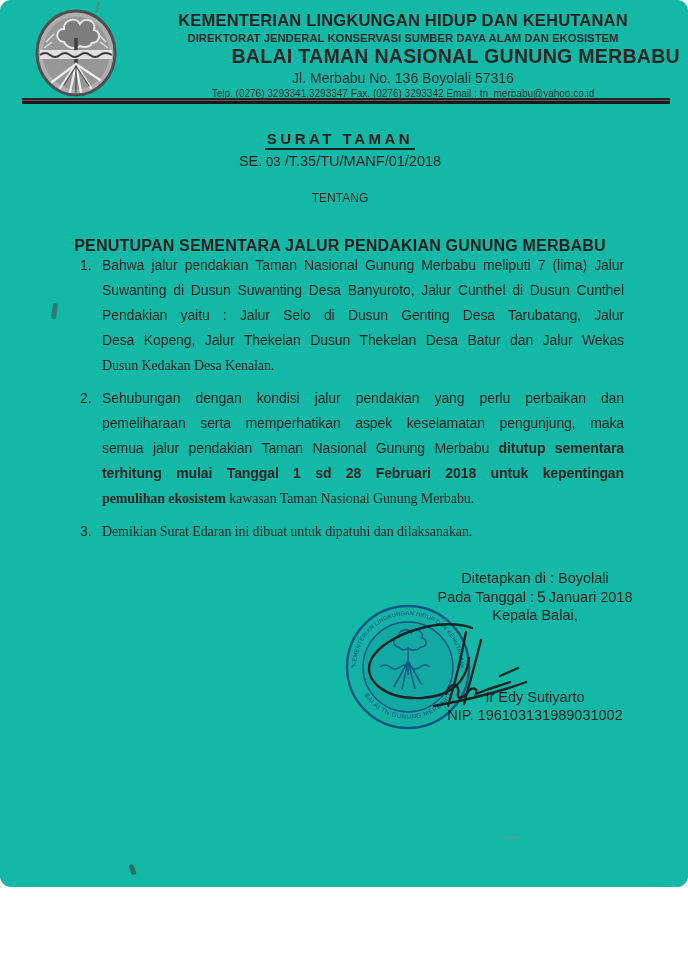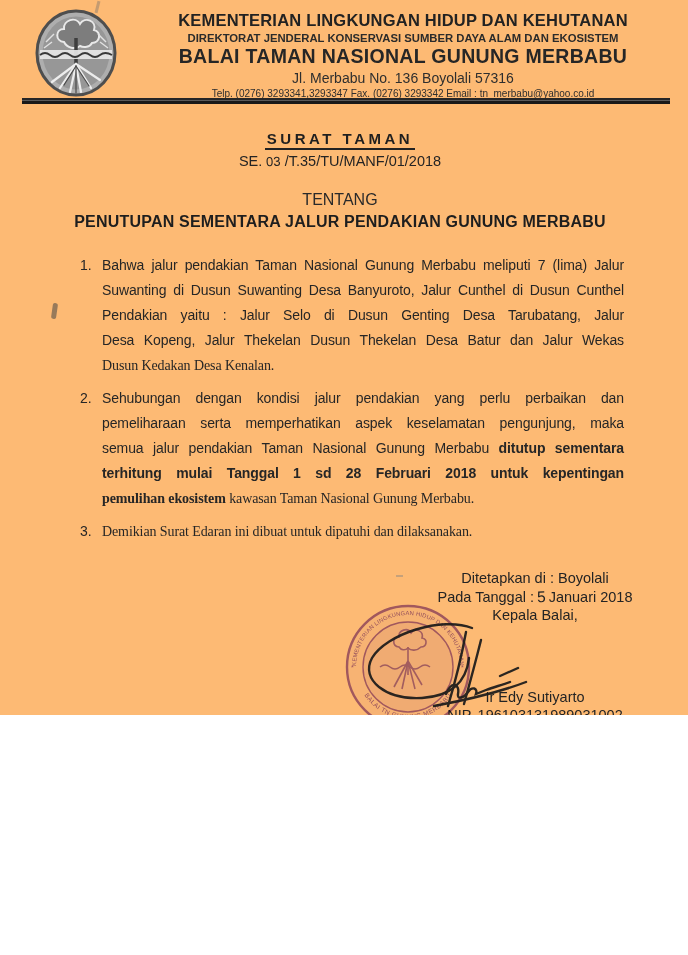--- a/index.html
+++ b/index.html
@@ -1,39 +1,39 @@
 <!DOCTYPE html>
 <html><head>
 <meta charset="utf-8">
 <style>
   html,body { margin:0; padding:0; background:#ffffff; }
   .page {
-    position:relative; width:688px; height:715px; margin:0;
-    background:#fdba74; overflow:hidden;
-    font-family:"Liberation Sans", sans-serif; color:#262626;
+    position:relative; width:688px; height:887px; margin:0;
+    background:#14b8a6; overflow:hidden;
+    font-family:"Liberation Sans", sans-serif; color:#262626;border-radius:11px;
   }
   
   .logo-wrap { position:absolute; left:34px; top:8px; width:84px; height:90px; }
   .lh-text { position:absolute; left:126px; top:11px; width:554px; text-align:center; }
   .lh-ministry   { font-size:16.5px; font-weight:700; letter-spacing:.2px; color:#222; }
   .lh-directorate{ font-size:11.3px; font-weight:700; margin-top:2px; color:#2b2b2b; }
-  .lh-office     { font-size:19.5px; font-weight:700; margin-top:1px; letter-spacing:.3px; }
+  .lh-office     { font-size:19.5px; font-weight:700; margin-top:1px; letter-spacing:.3px;text-align:right; }
   .lh-address    { font-size:14px; margin-top:2px; color:#2e2e2e; }
   .lh-contact    { font-size:10px; margin-top:2px; color:#2e2e2e; }
   .lh-email      { text-decoration:underline; }
   .rule { position:absolute; left:22px; top:98px; width:648px; height:6px;
           background:linear-gradient(#262626 0 2px, #5a5a5a 2px 3px, #191919 3px 6px); }
   
   .titleblock { position:absolute; left:0; top:130px; width:680px; text-align:center; }
   .doc-type { display:inline-block; font-size:15px; font-weight:700; letter-spacing:3.5px;
               border-bottom:2.5px solid #222; padding:0 2px 1px 2px; color:#1f1f1f; }
   .doc-number { font-size:14.5px; margin-top:3px; color:#242424; }
   .hand-number { display:inline-block; font-size:13px; margin:0 4px; transform:rotate(-3deg); }
-  .about   { font-size:16px; margin-top:22px; color:#2a2a2a; }
-  .subject { font-size:16px; font-weight:700; margin-top:4px; letter-spacing:.2px; color:#1e1e1e; }
+  .about   { font-size:12px; margin-top:22px; color:#2a2a2a; }
+  .subject { font-size:16px; font-weight:700; margin-top:32px; letter-spacing:.2px; color:#1e1e1e; }
   
   .bodylist { position:absolute; left:80px; top:253px; width:544px; font-size:14px; color:#262626; }
   .item { display:flex; margin-bottom:8px; }
   .num { flex:0 0 22px; width:22px; line-height:25px; }
   .itext { flex:1; min-width:0; }
   .jline { line-height:25px; letter-spacing:-.1px; text-align:justify; text-align-last:justify; }
   .jline.last { text-align:justify; text-align-last:left;font-family:Liberation Serif, serif; }
   .b, .jline .b { font-weight:700; }
   
   .closing { position:absolute; left:410px; top:569px; width:250px;

